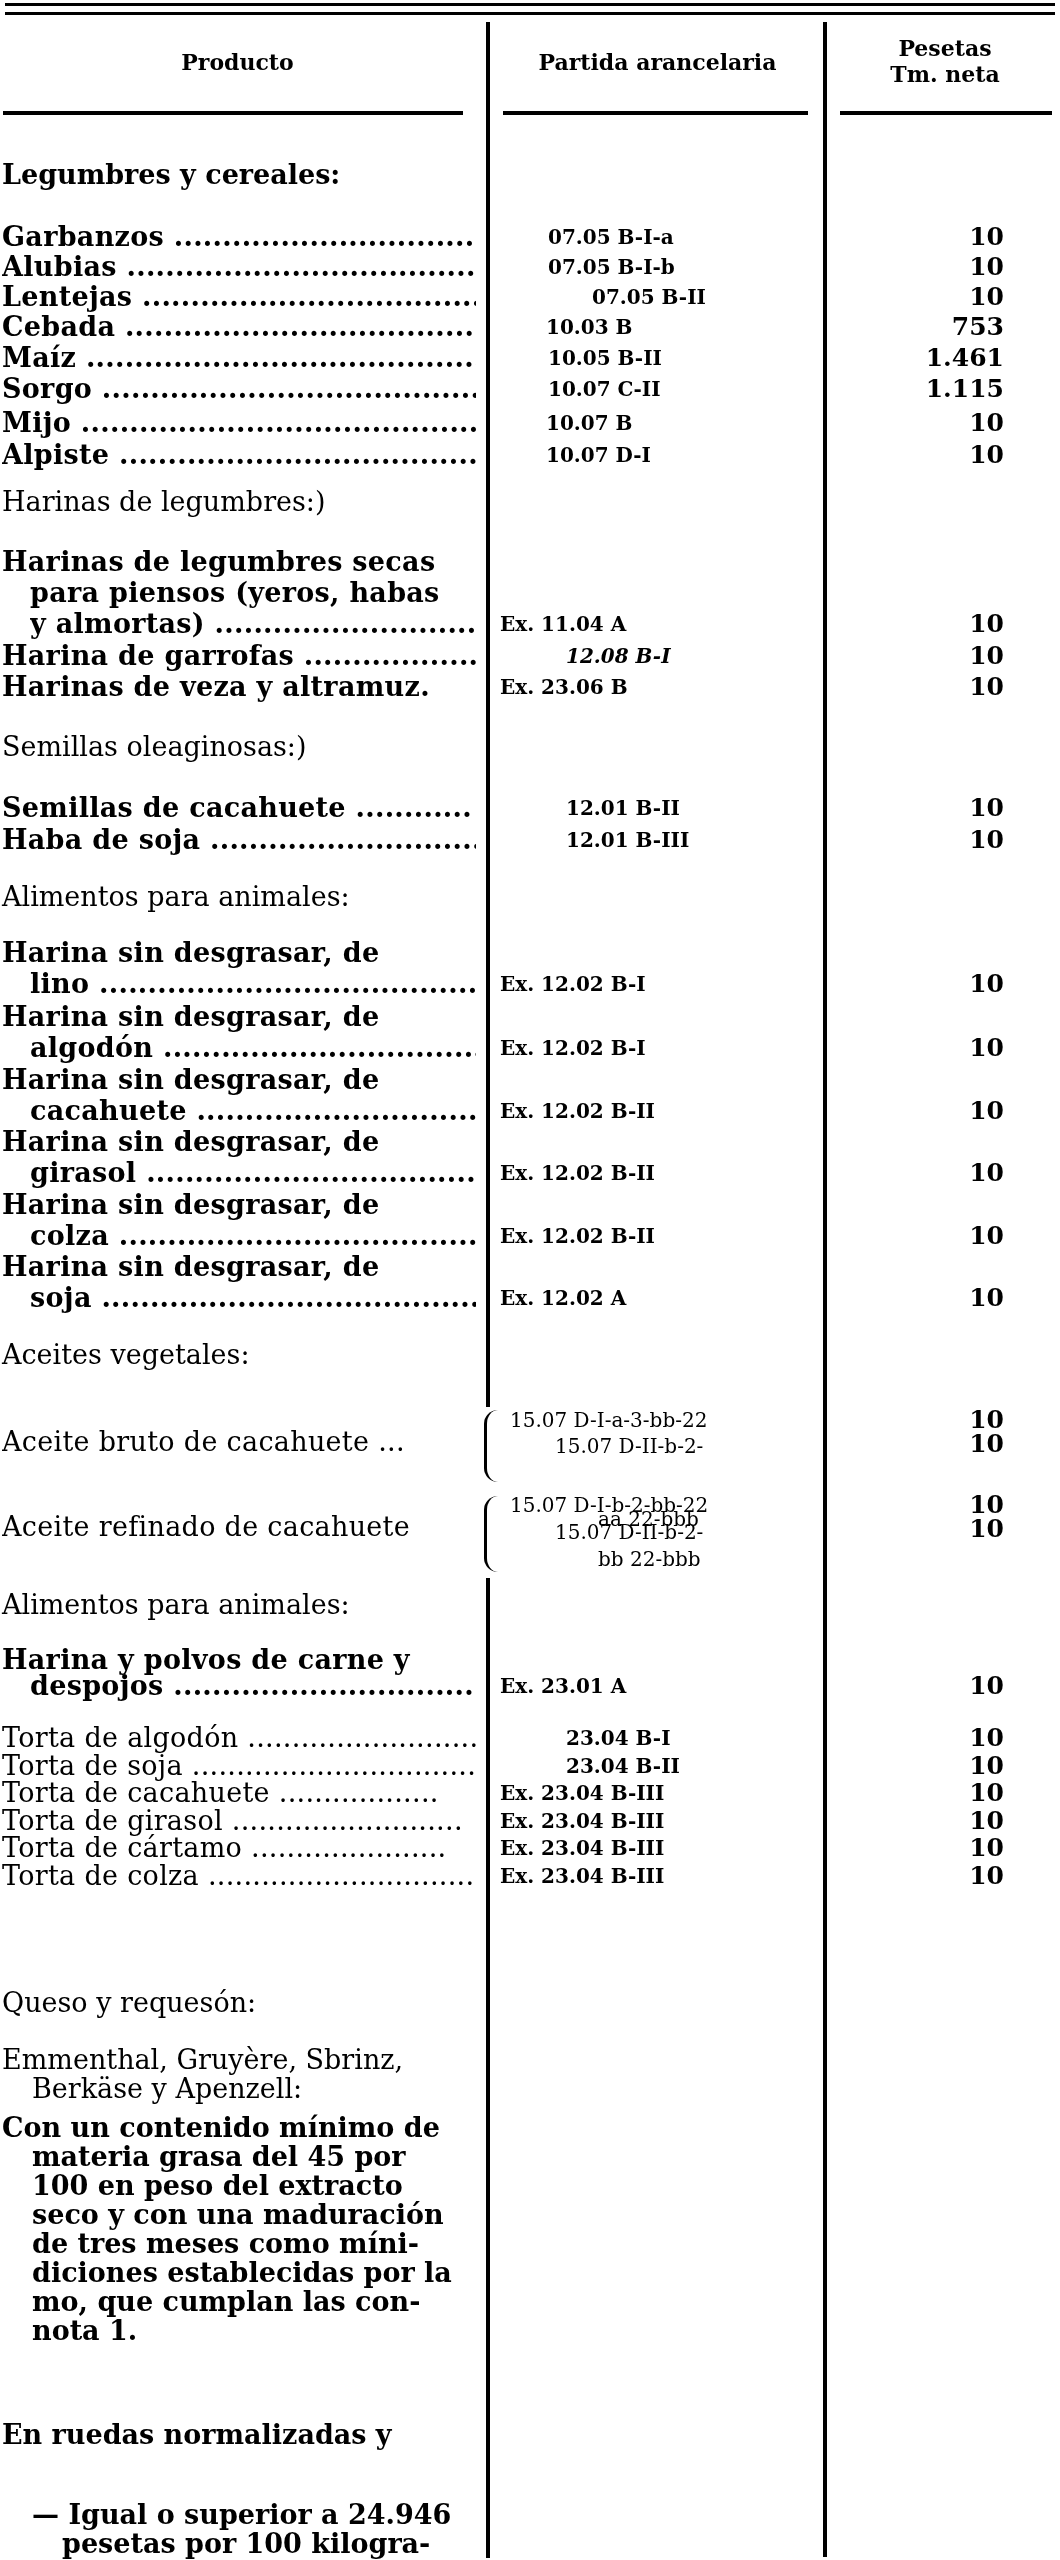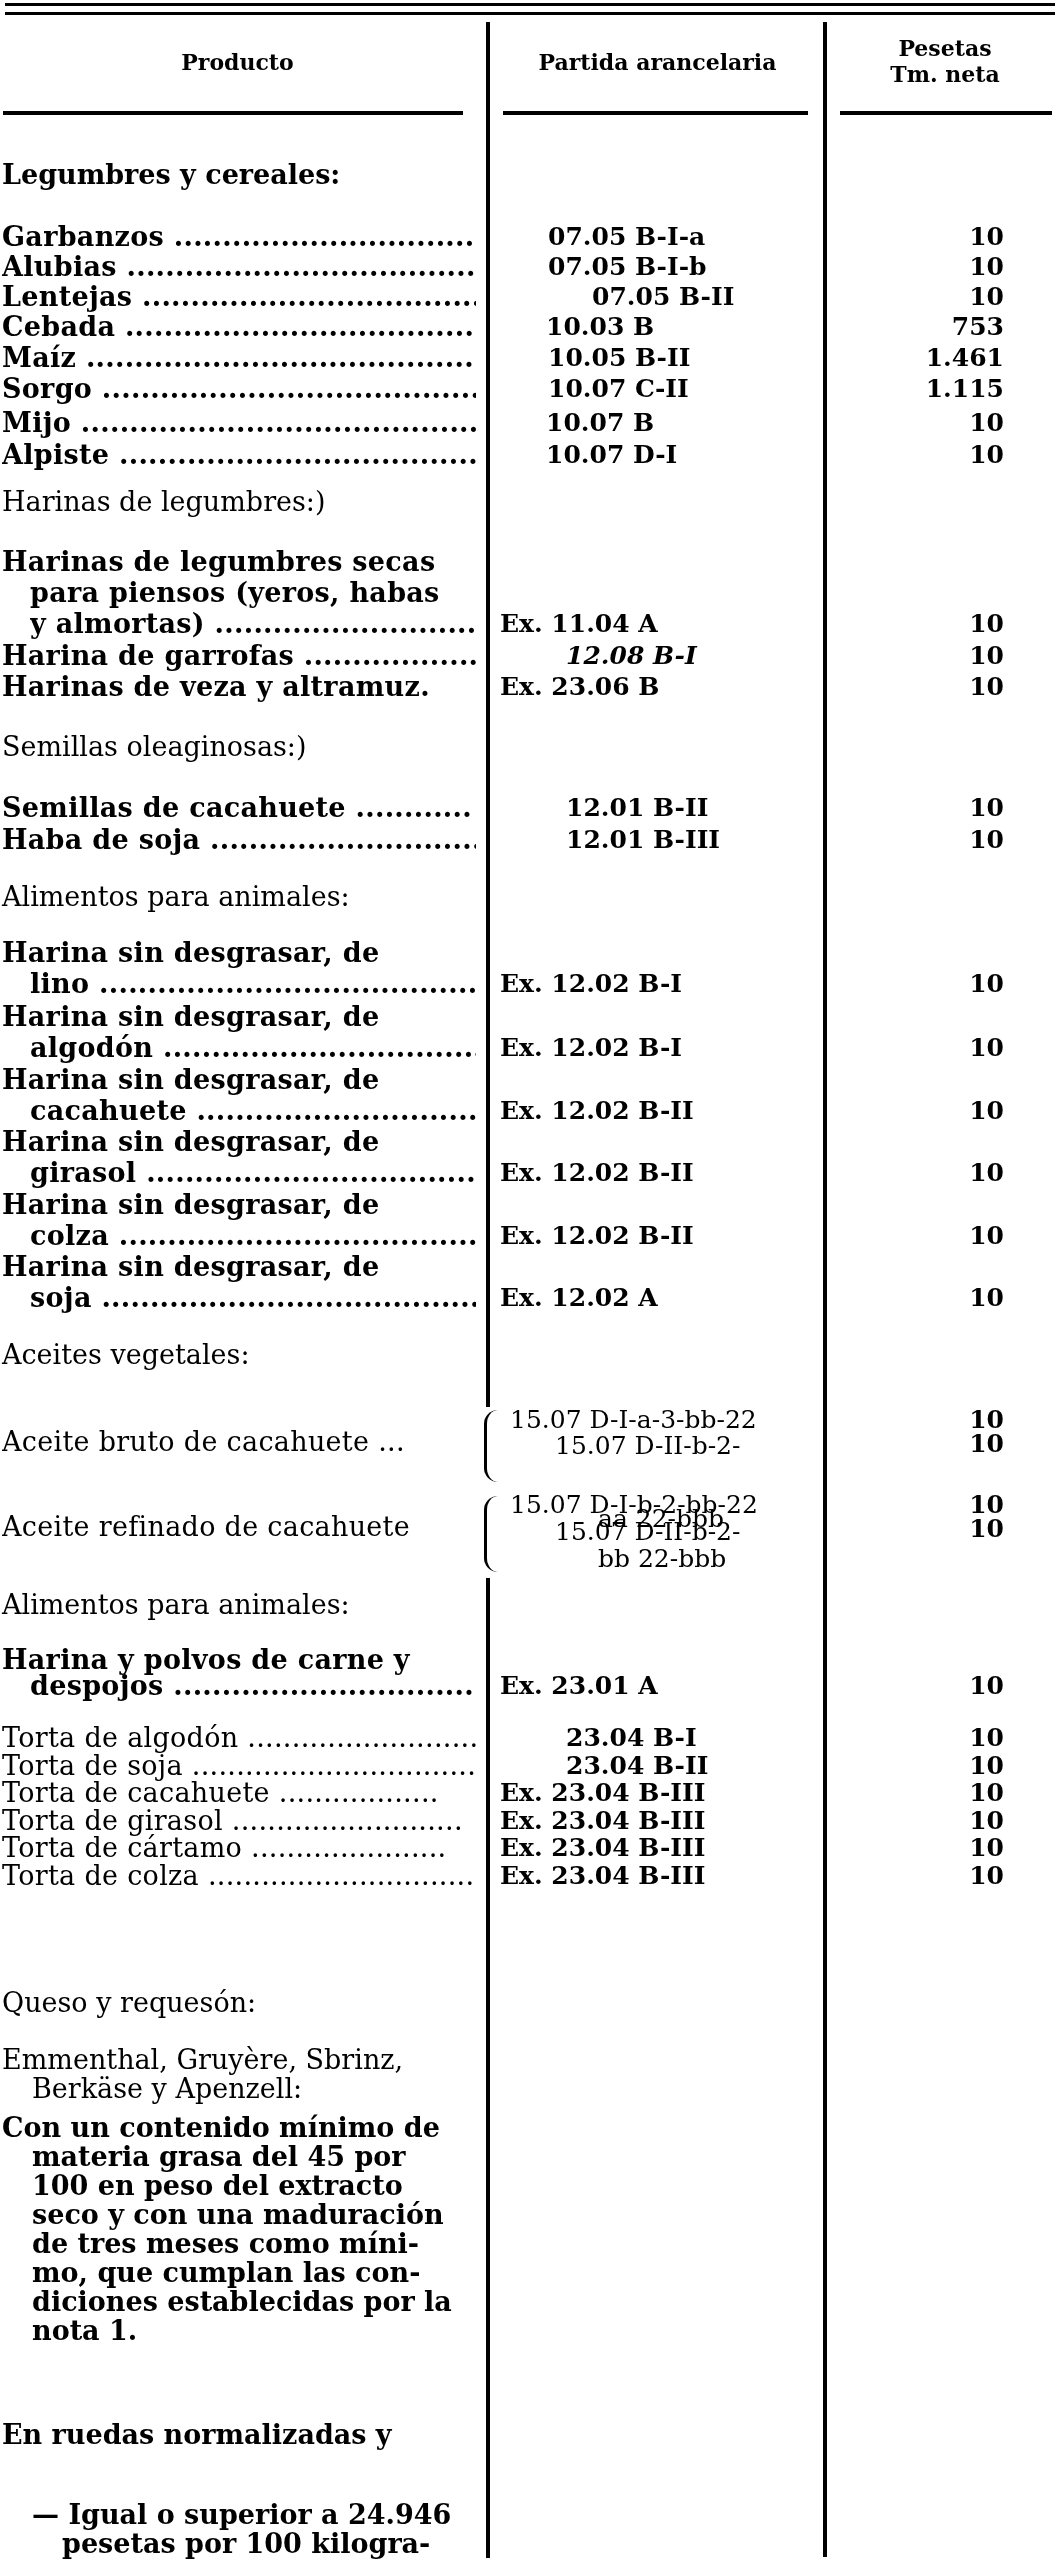--- a/index.html
+++ b/index.html
@@ -7,21 +7,21 @@
          font-family: "DejaVu Serif", "Liberation Serif", serif; color: #000; }
   .rule { position: absolute; background: #000; }
   .hdr { position: absolute; text-align: center; font-weight: bold; font-size: 22px; line-height: 28px;
          font-family: "DejaVu Serif", serif; }
   .row { position: absolute; left: 0; width: 1060px; height: 30px; }
   .prod { position: absolute; left: 2px; width: 474px; font-size: 27px; line-height: 30px; white-space: nowrap;
           overflow: hidden; letter-spacing: 0.3px; }
   .prod.bold { font-weight: bold; }
   .prod.indent { left: 30px; width: 446px; }
   .prod .leader { display: inline; }
-  .partida { position: absolute; font-size: 25px; line-height: 30px; white-space: nowrap; font-weight: bold; }
+  .partida { position: absolute; font-size: 20px; line-height: 30px; white-space: nowrap; font-weight: bold; }
   .partida.norm { font-weight: normal; }
   .pesetas { position: absolute; right: 56px; width: 140px; text-align: right; font-size: 25px;
              line-height: 30px; font-weight: bold; }
   .section { position: absolute; left: 2px; font-size: 27px; line-height: 30px; white-space: nowrap; }
   .section.bold { font-weight: bold; }
   .vline { position: absolute; width: 4px; background: #000; }
   .brace { position: absolute; width: 14px; border-left: 3px solid #000; border-radius: 14px 0 0 14px; }
   .para { position: absolute; left: 2px; width: 474px; font-size: 27px; line-height: 29px; font-weight: bold; }
   .para .cont { display: block; padding-left: 30px; text-align: justify; }
   .para .first { display: block; text-align: justify; }
@@ -227,22 +227,22 @@
   <span class="first">Emmenthal, Gruyère, Sbrinz,</span>
   <span class="cont">Berkäse y Apenzell:</span>
 </div>
 
 <div class="para" style="top:2113px;">
   <span class="first">Con un contenido mínimo de</span>
   <span class="cont">materia grasa del 45 por</span>
   <span class="cont">100 en peso del extracto</span>
   <span class="cont">seco y con una maduración</span>
   <span class="cont">de tres meses como míni-</span>
+  <span class="cont">diciones establecidas por la</span>
   <span class="cont">mo, que cumplan las con-</span>
-  <span class="cont">diciones establecidas por la</span>
   <span class="cont">nota 1.</span>
 </div>
 
 <div class="para" style="top:2420px;">
   <span class="first">En ruedas normalizadas y</span>
 </div>
 
 <div class="para" style="top:2500px;">
   <span class="cont">— Igual o superior a 24.946</span>
   <span class="cont" style="padding-left:60px;">pesetas por 100 kilogra-</span>

